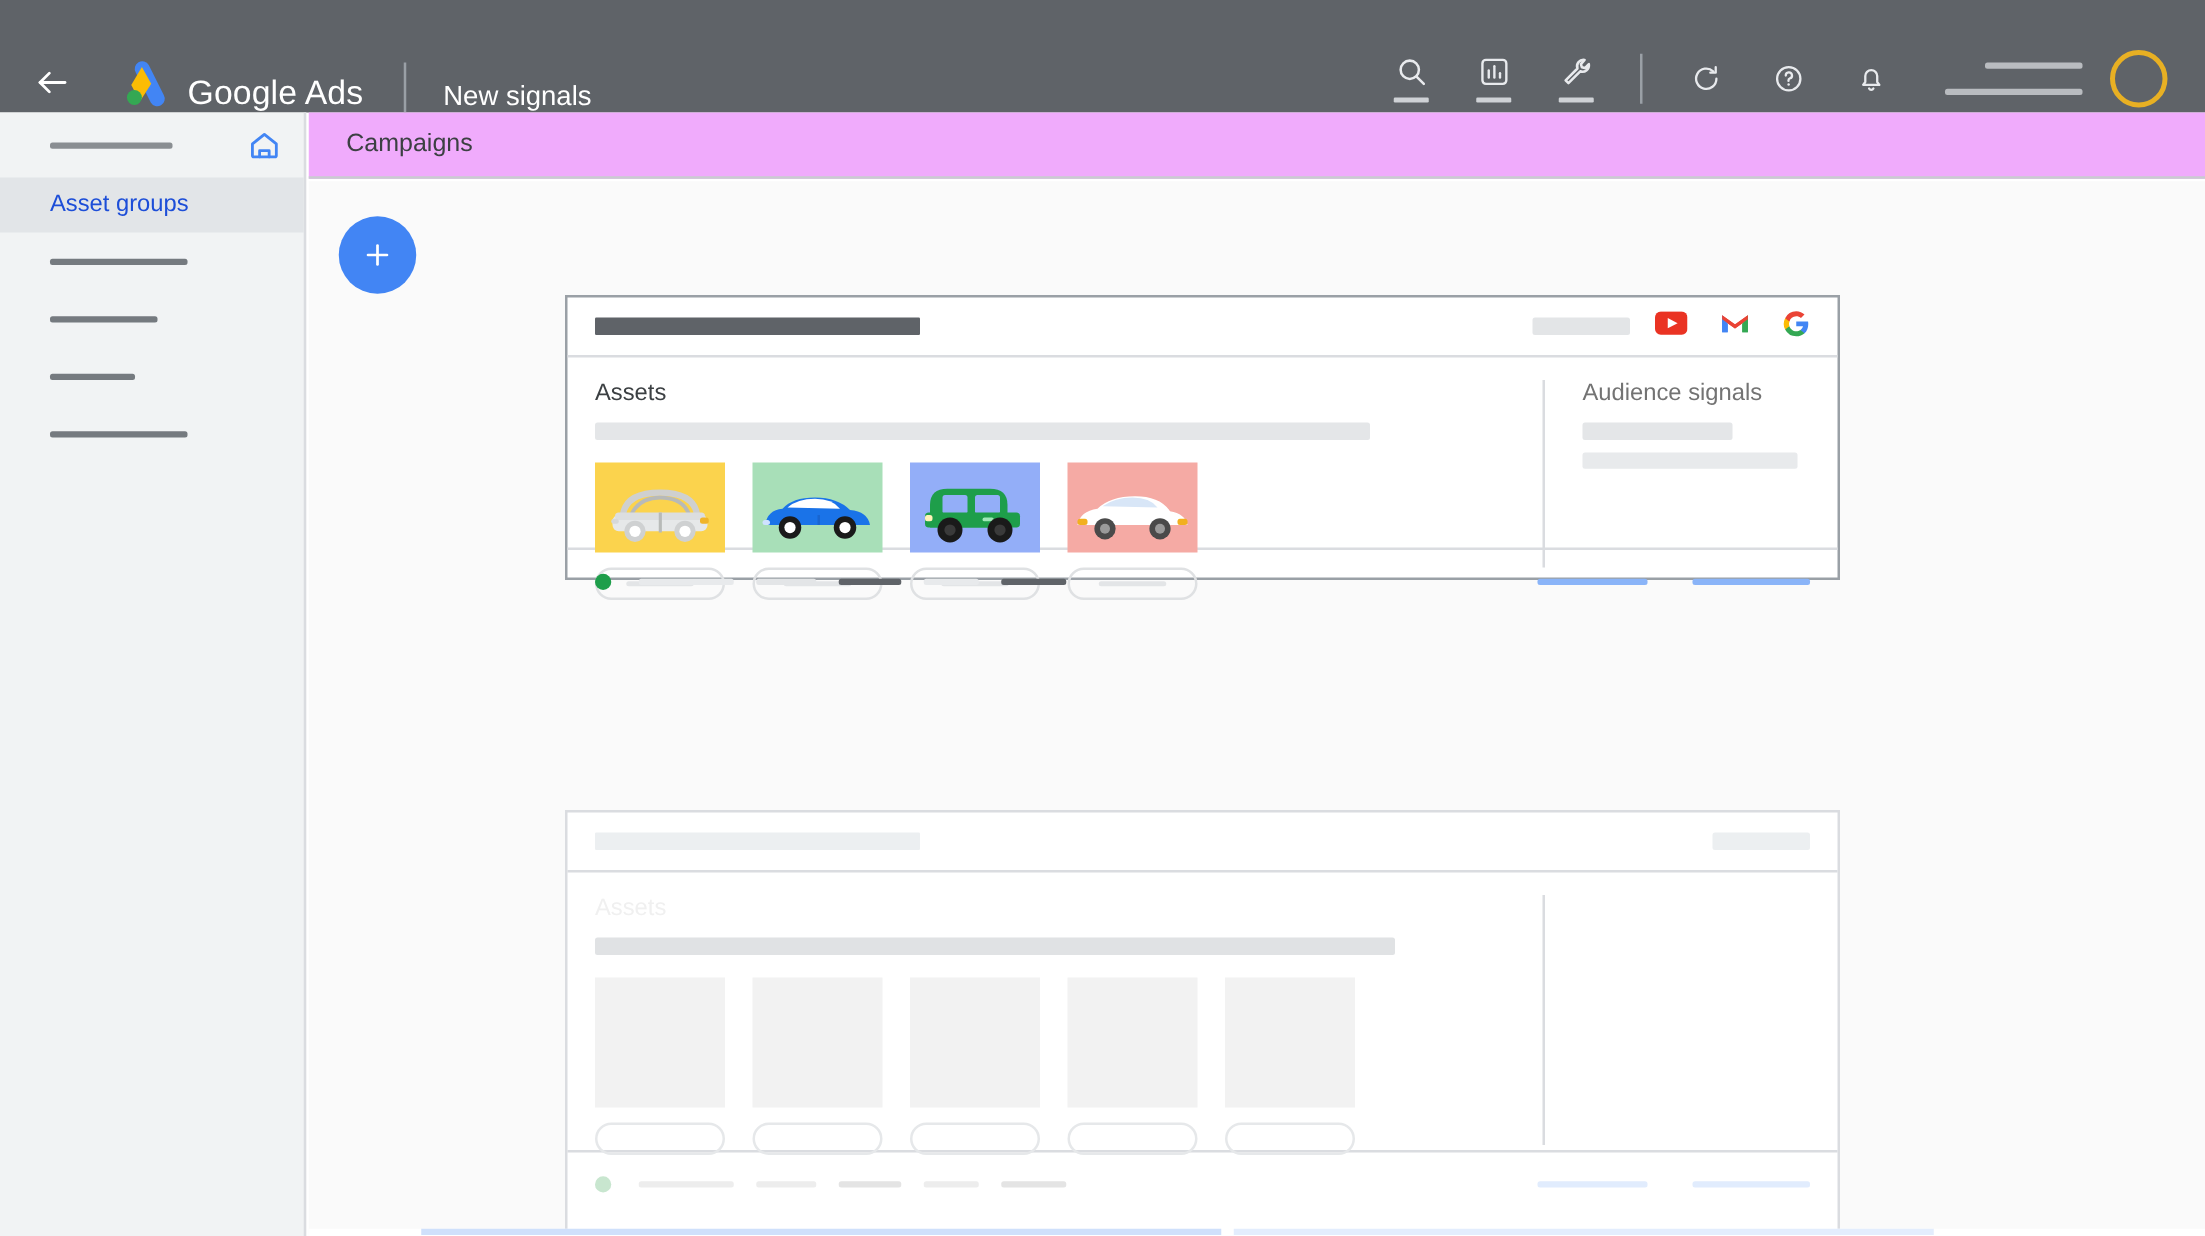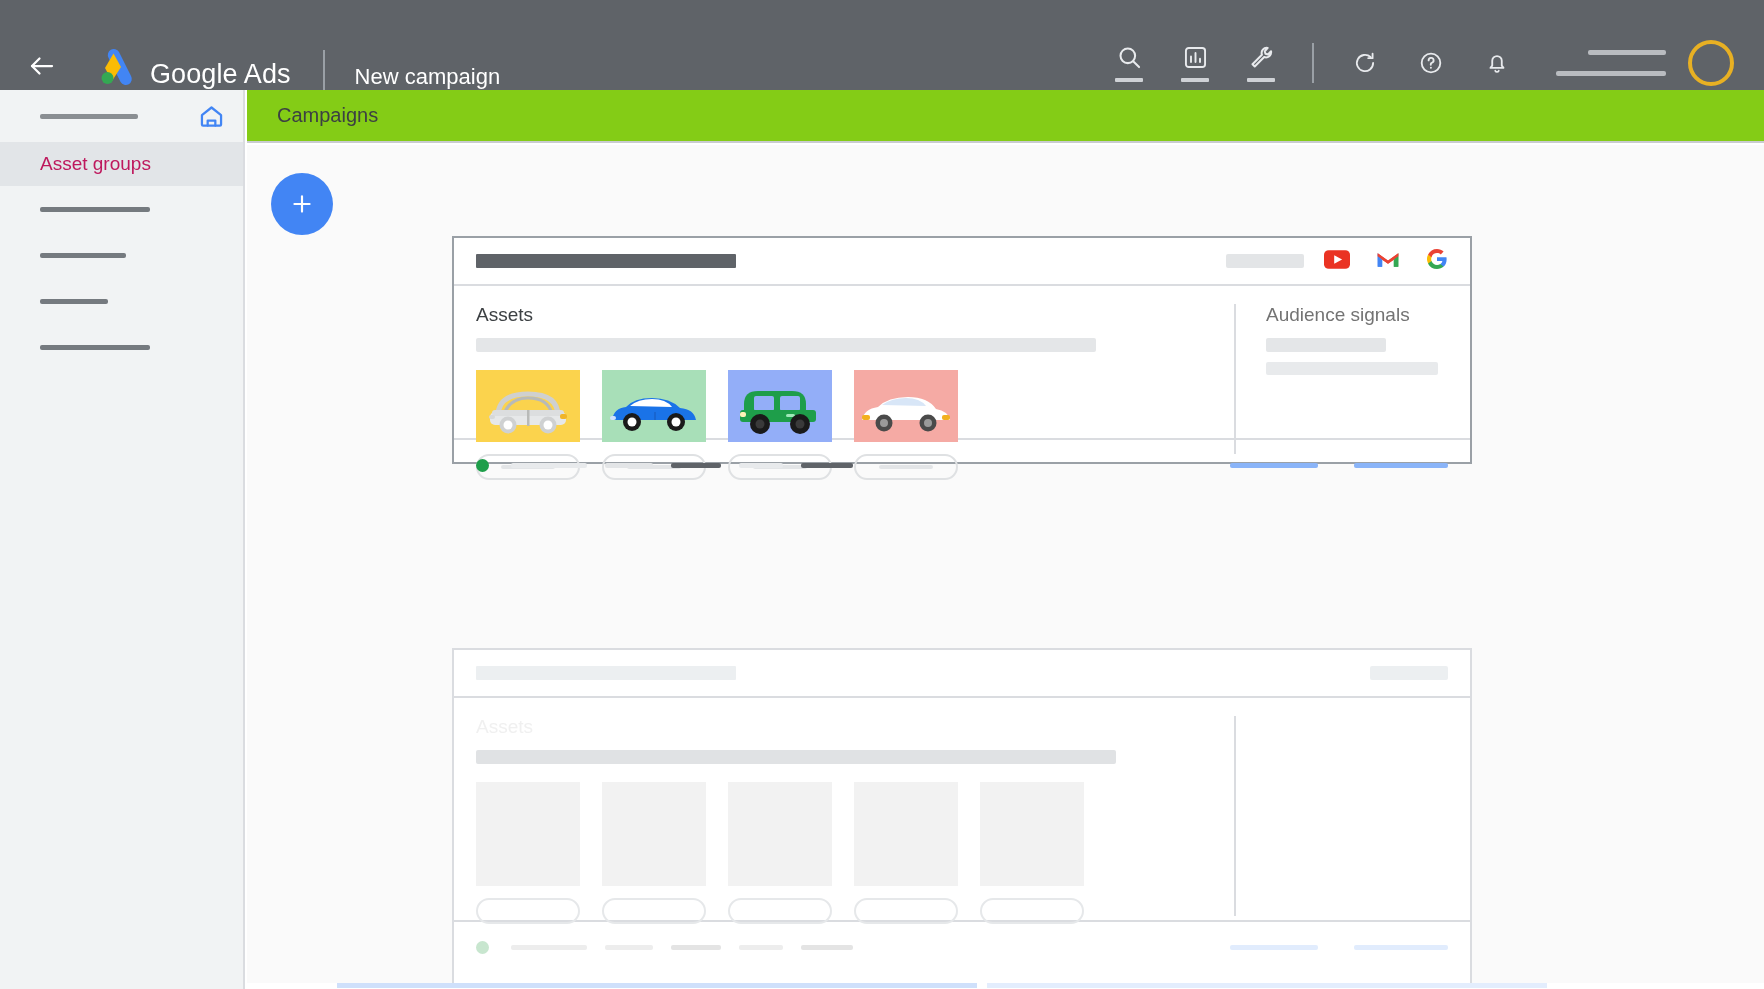--- a/index.html
+++ b/index.html
@@ -78,31 +78,31 @@
   .sb-top {
     height: 52px; display: flex; align-items: center;
     justify-content: space-between; padding: 0 18px 0 40px;
   }
   .sb-top .ghost { width: 98px; height: 5px; background: #8a8e92; border-radius: 2px; }
   .home-icon { color: #4285f4; display: flex; align-items: center; }
   .sb-active {
     height: 44px; background: #e2e5e8;
     display: flex; align-items: center; padding-left: 40px;
   }
-  .sb-active span { color: #be185d; font-size: 19px; font-weight: 500; }
+  .sb-active span { color: #1d4ed8; font-size: 19px; font-weight: 500; }
   .sb-item {
     height: 46px; display: flex; align-items: center; padding-left: 40px;
   }
   .sb-item .ghost { height: 5px; background: #757a7f; border-radius: 2px; }
 
   
   .content-header {
     position: absolute; left: 247px; top: 90px;
     width: 1517px; height: 53px;
-    background: #84cc16;
+    background: #f0abfc;
     border-bottom: 2px solid #c9ccd0;
     display: flex; align-items: center; padding-left: 30px;
   }
   .content-header span { font-size: 20px; font-weight: 500; color: #3c4043; }
 
   
   .canvas {
     position: absolute; left: 247px; top: 145px;
     width: 1517px; height: 844px;
     background: #fafafa;
@@ -207,21 +207,21 @@
       <path d="M25 6 L37 30 a6 6 0 0 1 -10.4 6 L14.6 12 a6 6 0 0 1 10.4 -6 Z" fill="#4285f4"></path>
       <path d="M19.5 7.5 L27 21 l-9 14 L11 22 Z" fill="#fbbc04"></path>
       <circle cx="13.5" cy="32" r="6" fill="#34a853"></circle>
     </svg>
   </div>
 
   <div class="brand-name">Google Ads</div>
 
   <div class="topbar-sep"></div>
 
-  <div class="page-context">New campaign</div>
+  <div class="page-context">New signals</div>
 
   <div class="topbar-right">
 
     <div class="tb-icon">
       <svg width="27" height="27" viewBox="0 0 24 24" fill="none" stroke="currentColor" stroke-width="1.8" stroke-linecap="round">
         <circle cx="10.5" cy="10.5" r="6.5"></circle>
           <line x1="15.5" y1="15.5" x2="20.5" y2="20.5"></line>
       </svg>
       <div class="ul"></div>
     </div>

